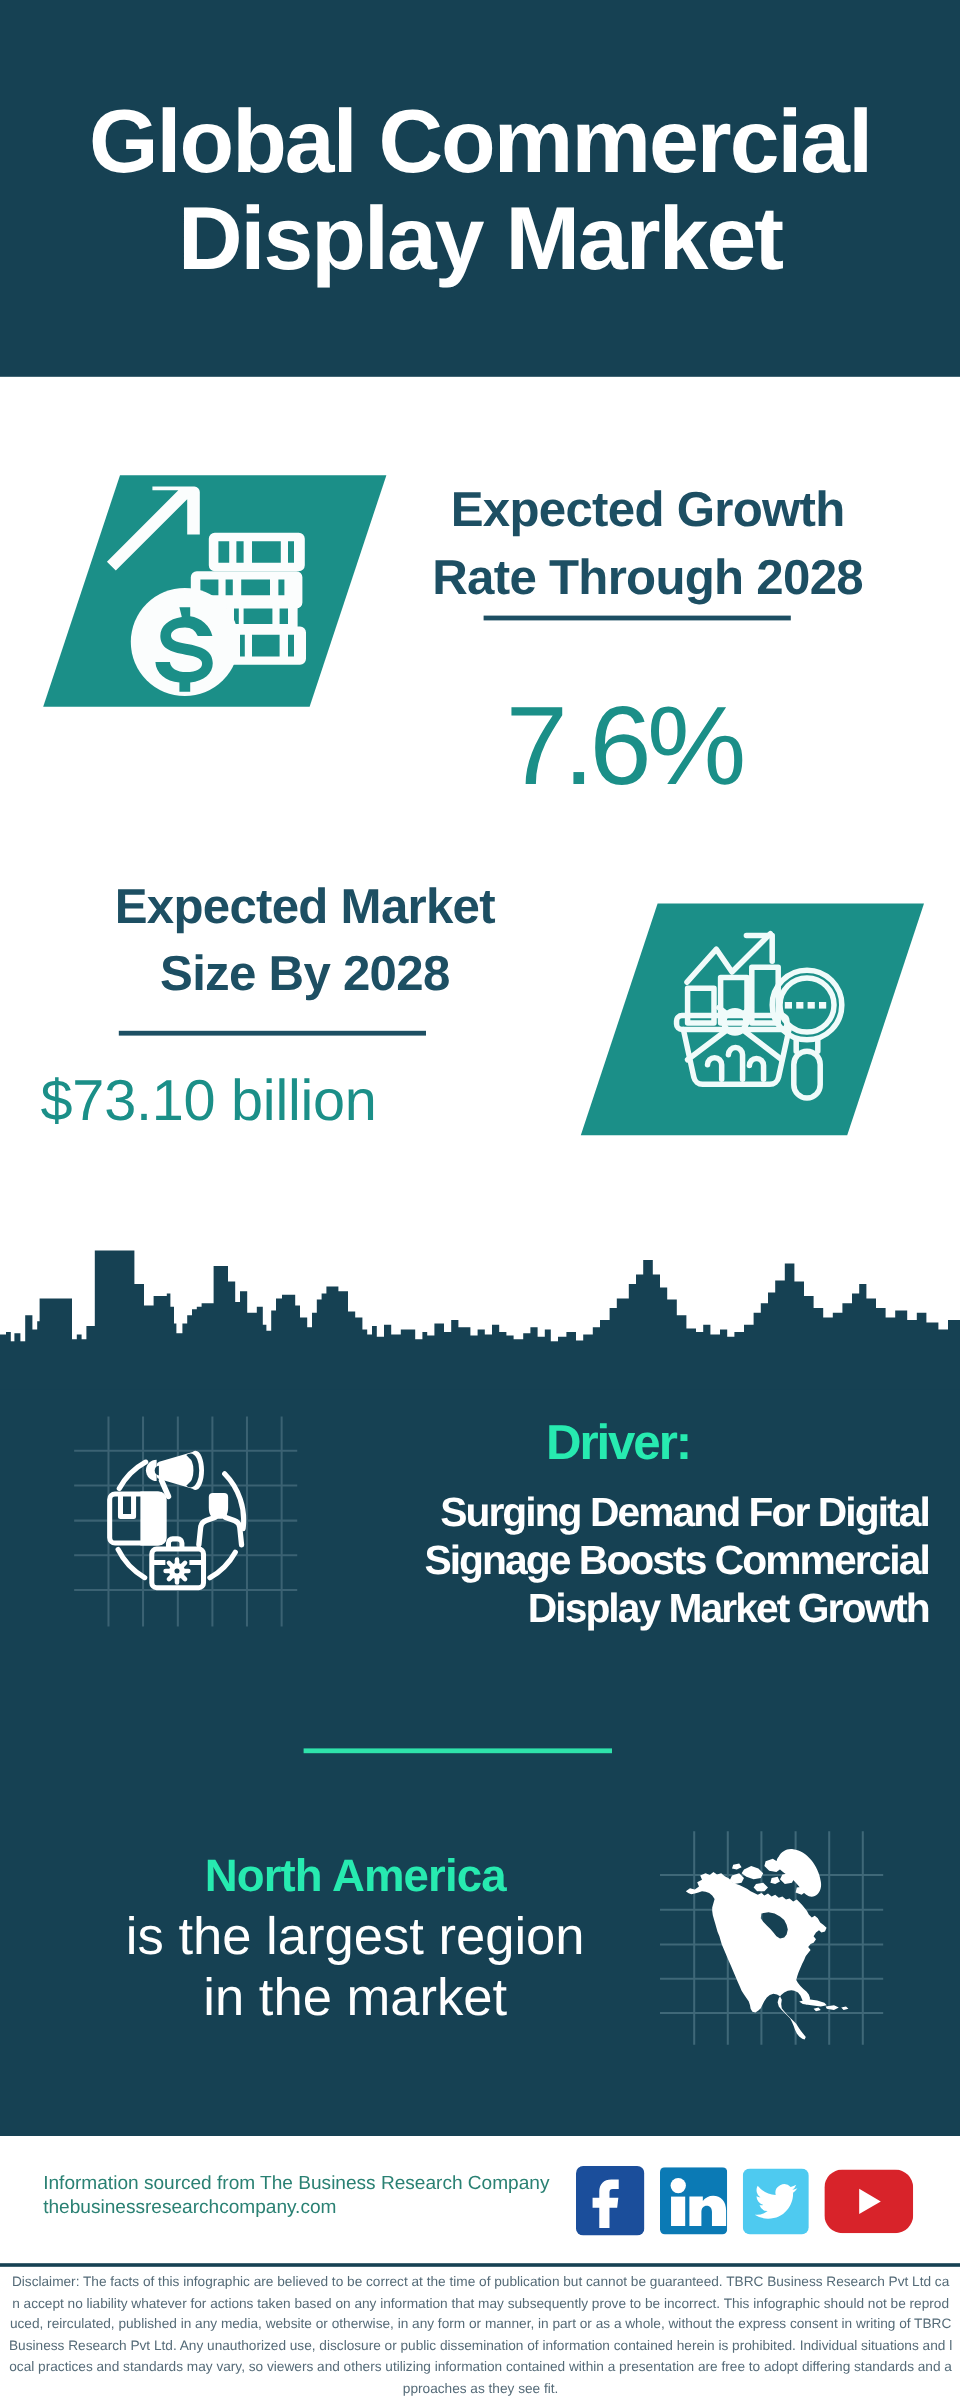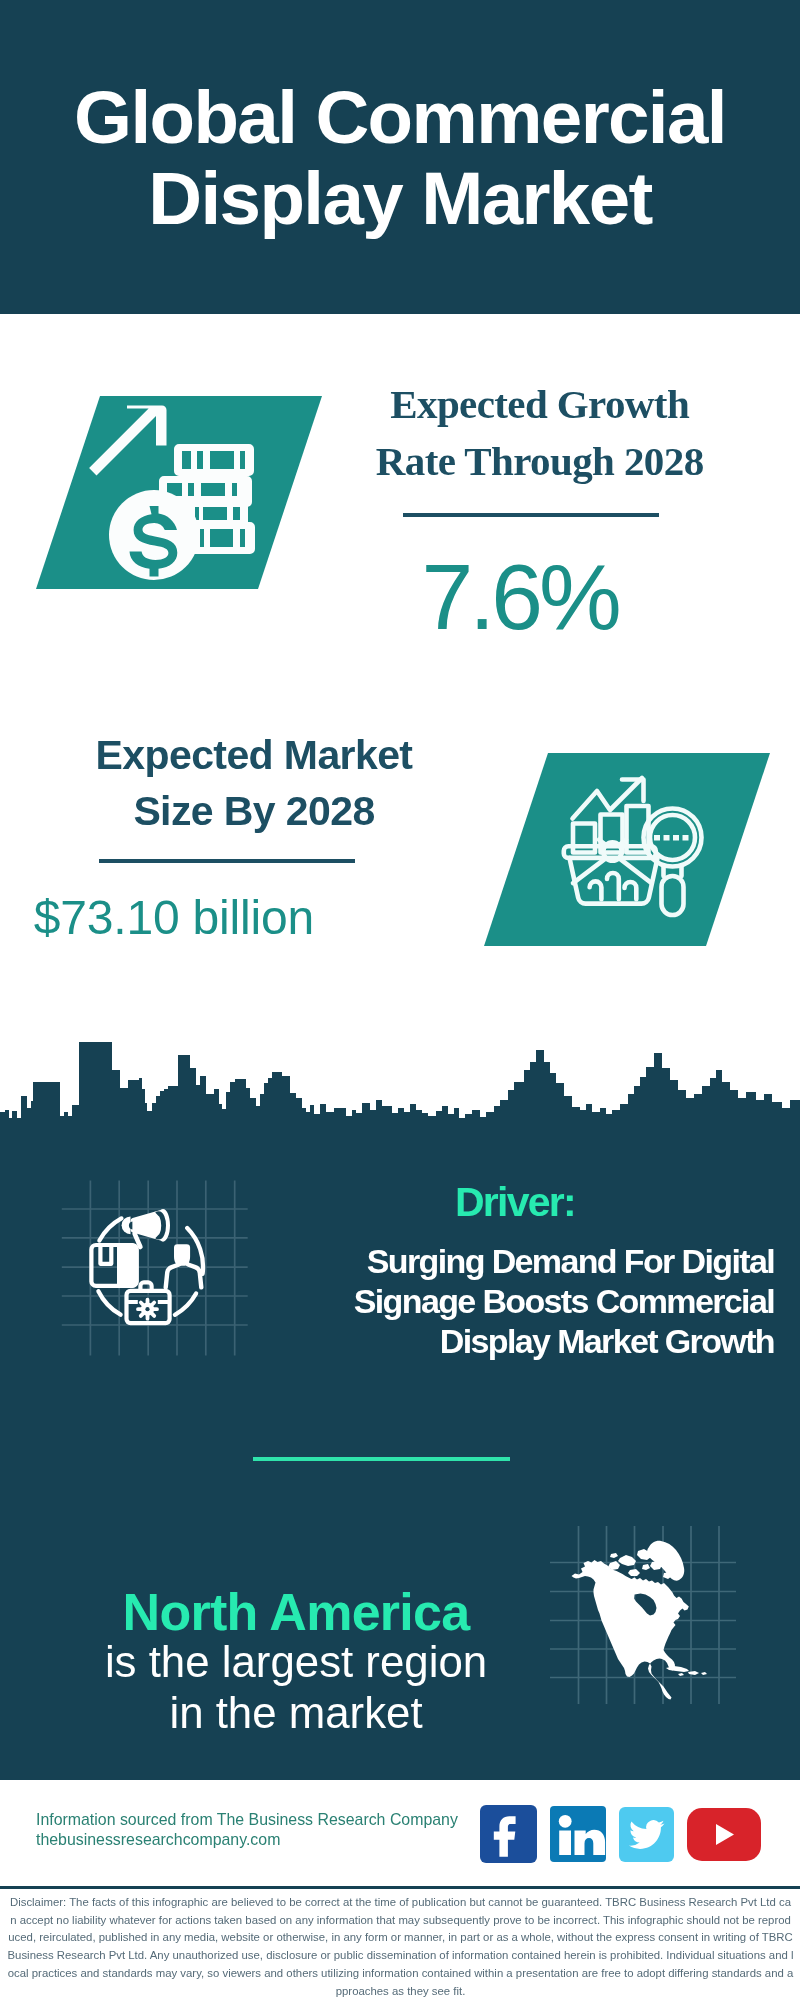--- a/index.html
+++ b/index.html
@@ -13,23 +13,23 @@
   .title{position:absolute;left:0;top:77px;width:800px;text-align:center;
          color:#ffffff;font-size:74.5px;font-weight:bold;line-height:81px;
          letter-spacing:-1.6px;}
 
   
   .para1{position:absolute;left:30px;top:393px;width:300px;height:200px;}
   .stat-head{position:absolute;color:#1d4f63;font-size:41px;font-weight:bold;line-height:56.8px;
              letter-spacing:-0.6px;text-align:center;}
   .divider{position:absolute;background:#1d4f63;height:4.2px;}
   .stat-val{position:absolute;color:#1b8f88;font-weight:500;white-space:nowrap;}
-  #growth-val{font-size:93px;line-height:93px;letter-spacing:-3.9px;}
+  #growth-val{font-size:93px;line-height:93px;letter-spacing:-3.9px;margin-top:24px;}
   #size-val{font-size:48px;line-height:74px;letter-spacing:-0.2px;}
-  #growth-head{left:329.7px;top:376px;width:420px;font-family:Liberation Serif, serif;}
+  #growth-head{left:329.7px;top:396px;width:420px;}
   #growth-div{left:402.7px;top:512.6px;width:256px;}
   #growth-val{left:421.5px;top:550.5px;}
   #size-head{left:44px;top:726.5px;width:420px;}
   #size-div{left:99.3px;top:858.8px;width:256px;}
   #size-val{left:33.8px;top:881px;}
 
   
 
   .para2{position:absolute;left:478px;top:750px;width:300px;height:200px;}
 
@@ -40,21 +40,21 @@
   
   .driver-icon{position:absolute;left:55px;top:1175px;width:195px;height:195px;}
   .driver-label{position:absolute;left:315px;top:1180px;width:400px;text-align:center;
                 color:#27eab0;font-size:41px;font-weight:bold;line-height:44px;letter-spacing:-1.74px;}
   .driver-body{position:absolute;left:274px;top:1242.4px;width:500px;text-align:right;white-space:nowrap;
                color:#ffffff;font-size:34px;font-weight:bold;line-height:39.6px;letter-spacing:-1.63px;}
   .mid-divider{position:absolute;left:253.4px;top:1456.5px;width:257px;height:4.8px;background:#2fe3ab;}
 
   
   .region-text{position:absolute;left:36px;top:1539px;width:520px;text-align:center;white-space:nowrap;}
-  .region-name{color:#27eab0;font-size:52px;font-weight:bold;line-height:50.3px;letter-spacing:-0.74px;margin-top:48px;}
+  .region-name{color:#27eab0;font-size:38px;font-weight:bold;line-height:50.3px;letter-spacing:-0.74px;}
   .region-rest{color:#ffffff;font-size:43.8px;font-weight:normal;line-height:50.3px;letter-spacing:0px;}
   .map-box{position:absolute;left:548px;top:1518px;width:178px;height:178px;}
 
   
   .srcline{position:absolute;left:36px;top:1810px;color:#2a8173;font-size:15.9px;line-height:20px;letter-spacing:0px;}
   .social{position:absolute;top:1805px;left:480px;display:flex;gap:13px;align-items:center;}
   .disc-rule{position:absolute;left:0;top:1886px;width:800px;height:3px;background:#164153;}
   .disclaimer{position:absolute;left:7px;top:1894px;width:787px;color:#556b78;font-size:11.38px;line-height:17.7px;
               text-align:center;word-break:break-all;}
 </style>

